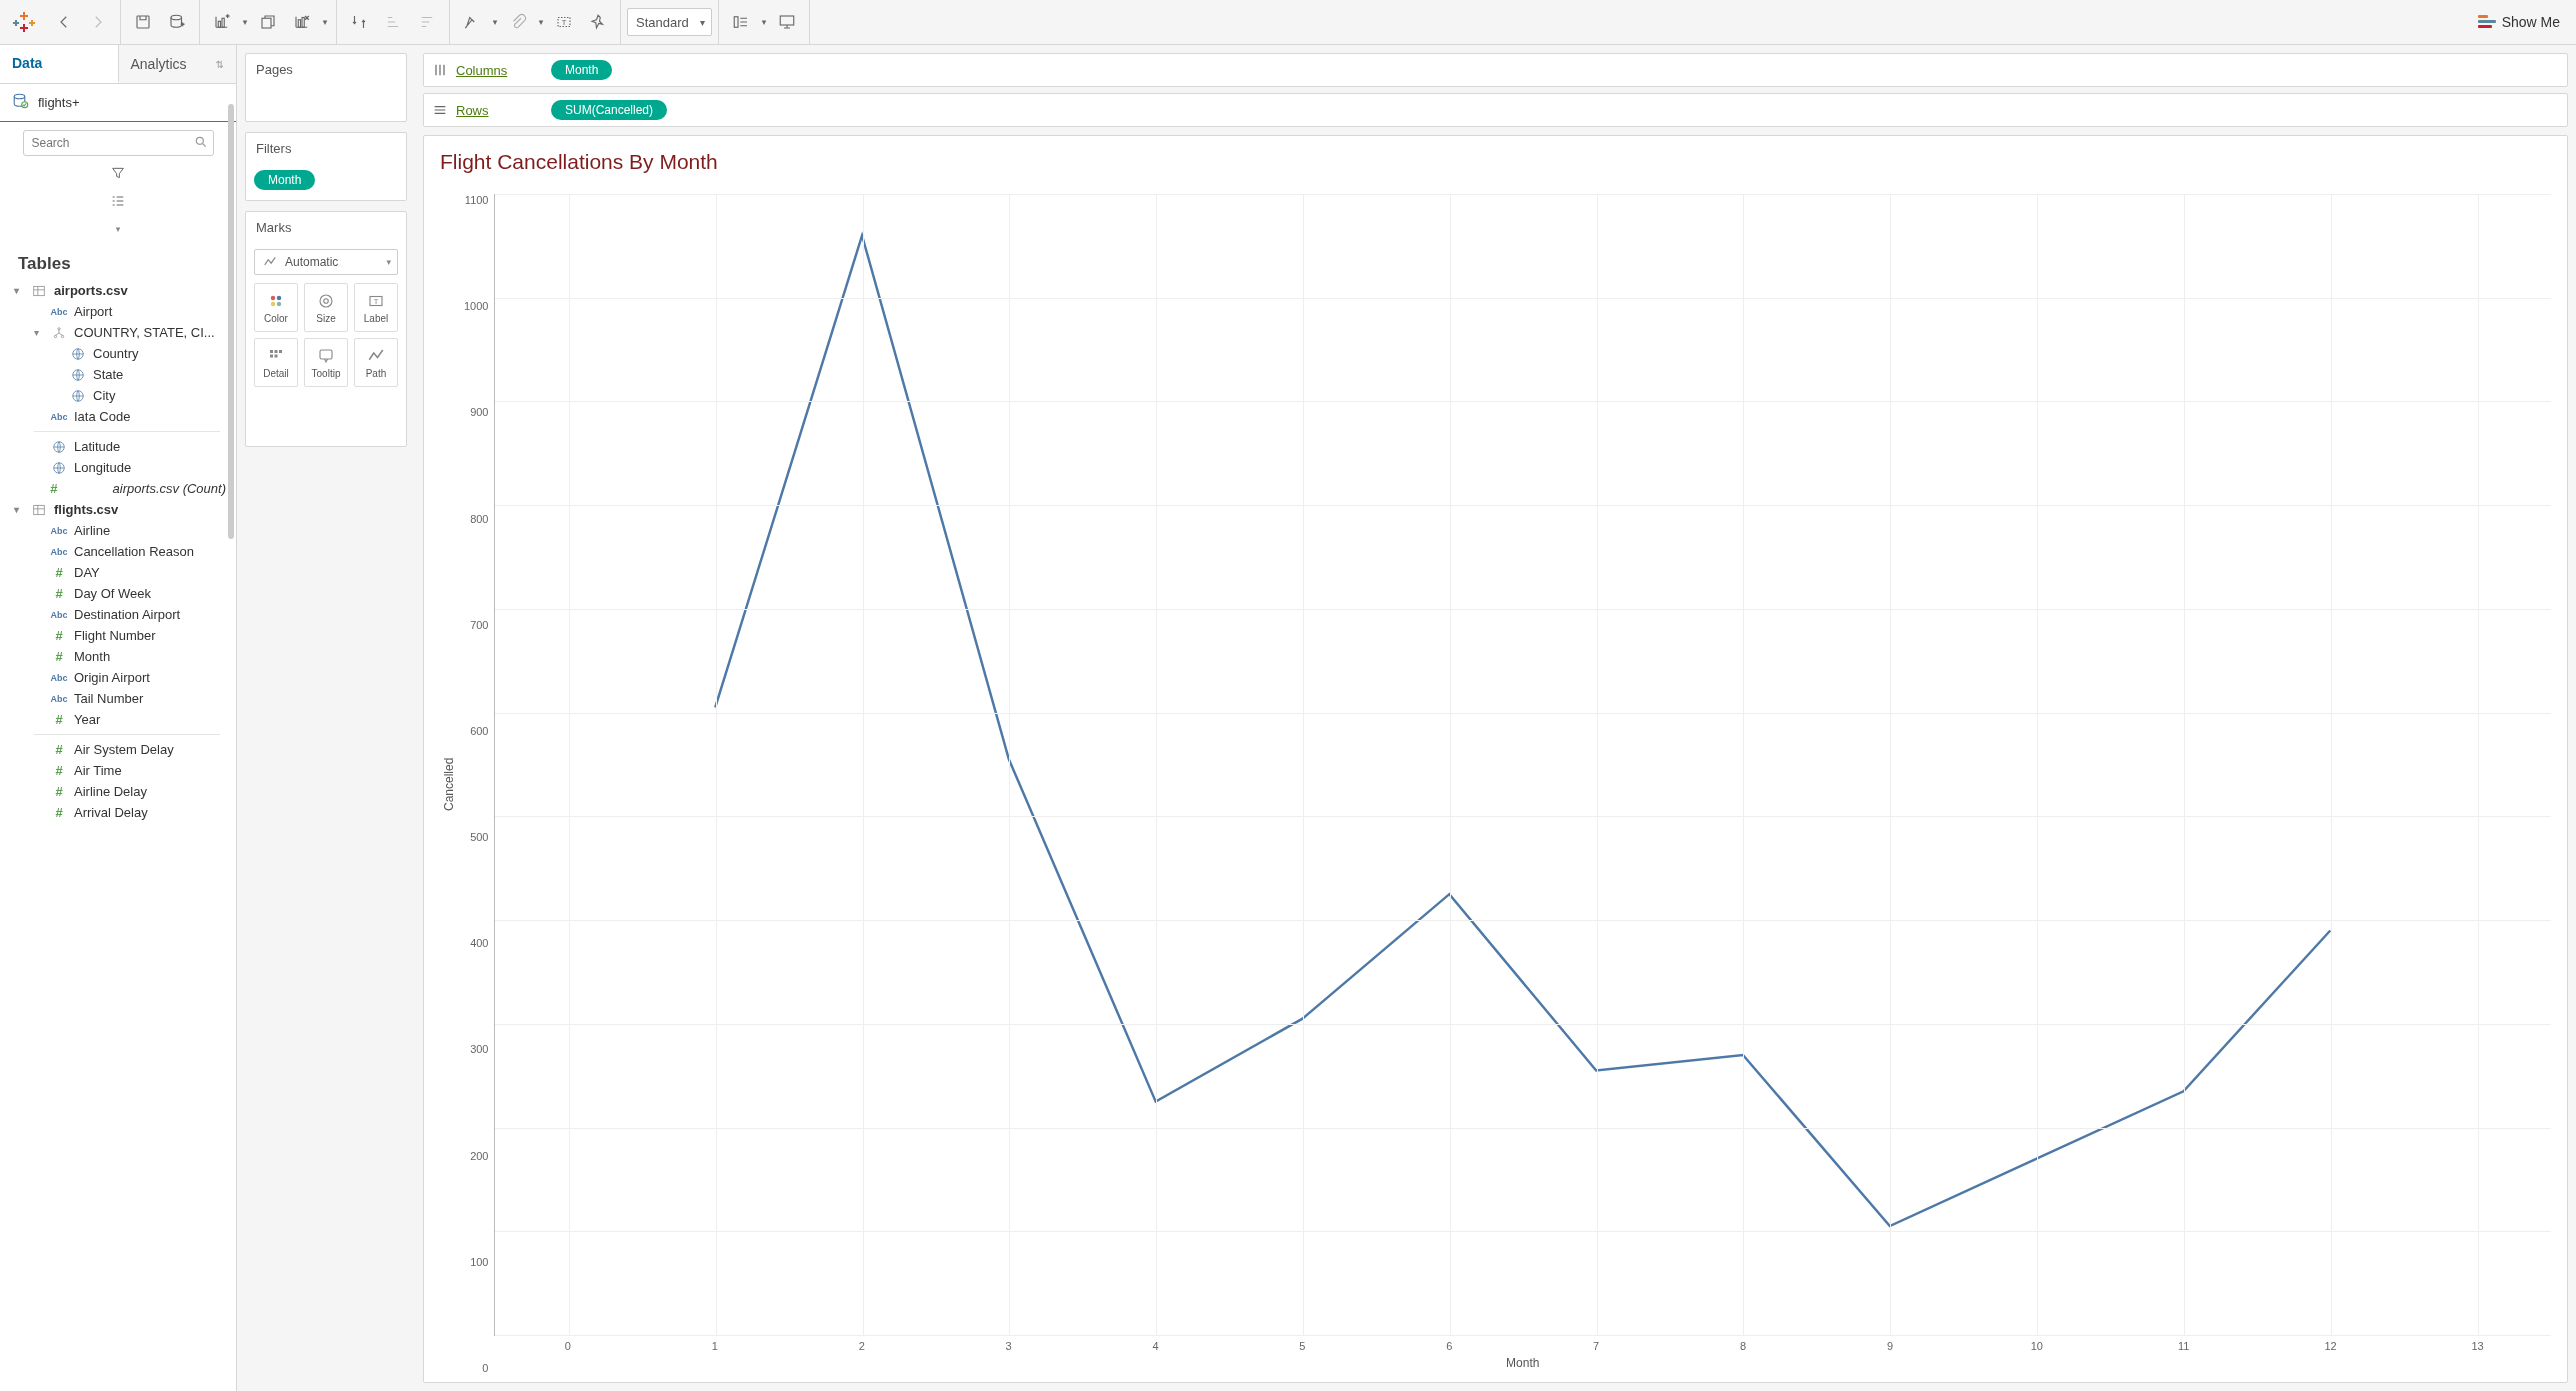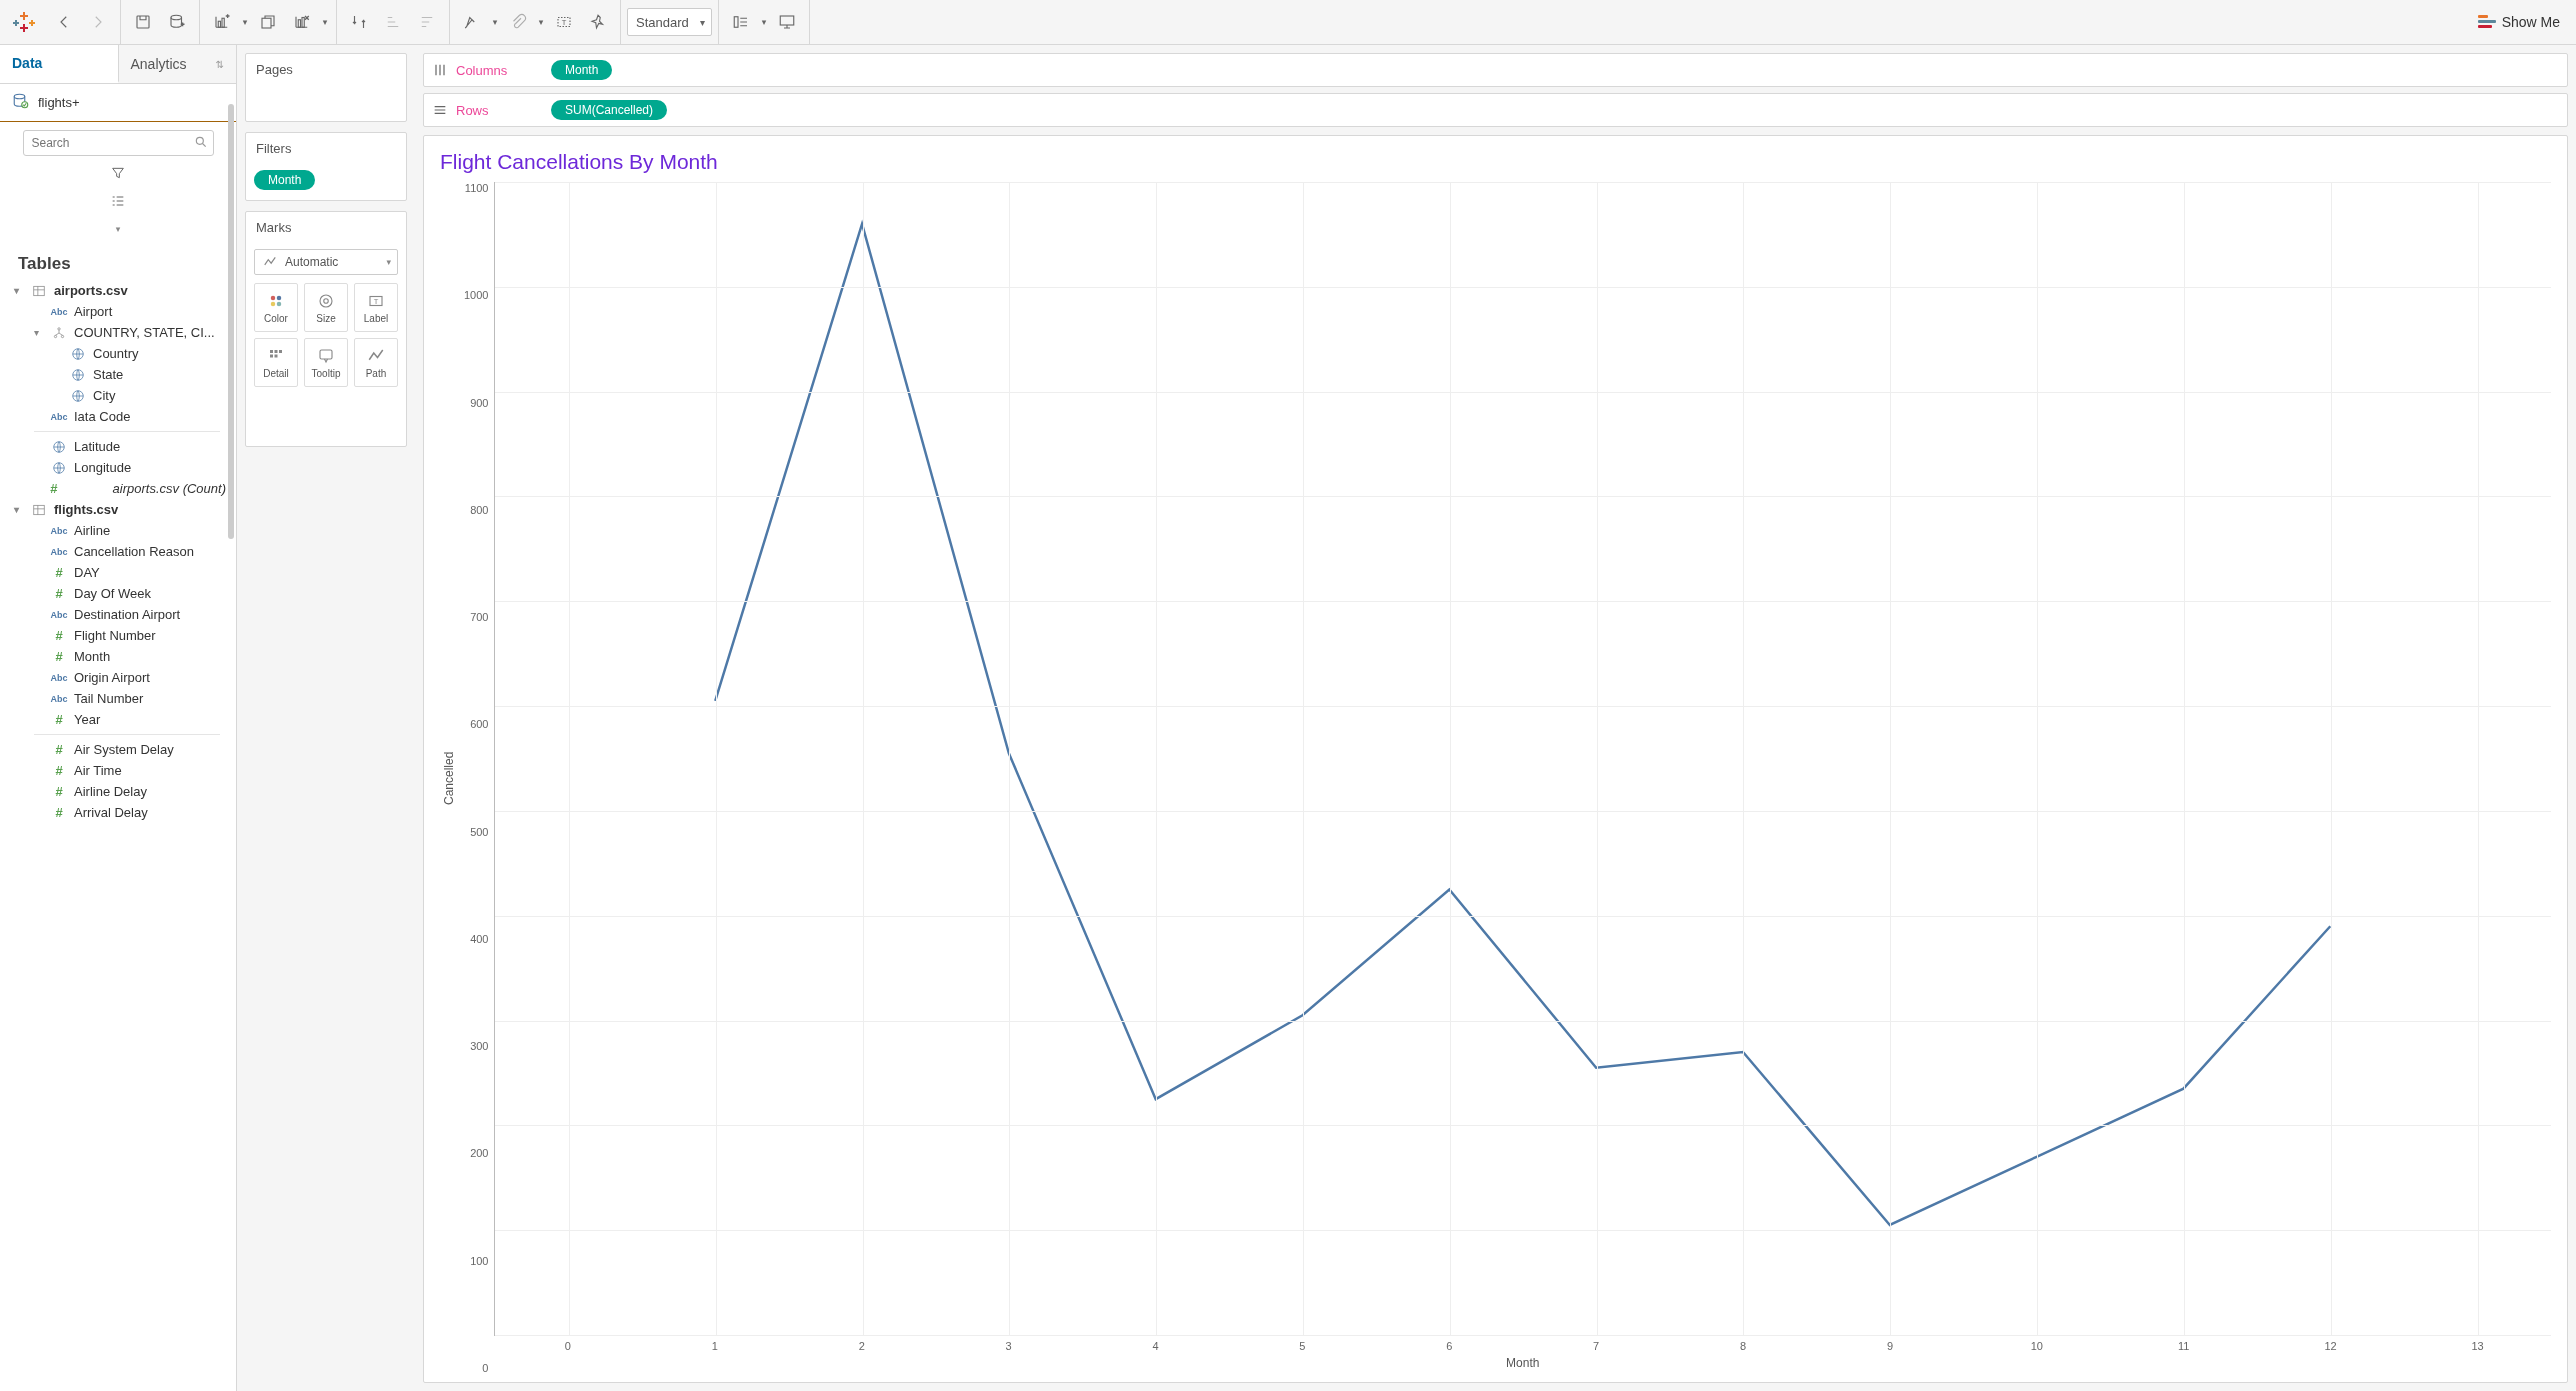--- a/index.html
+++ b/index.html
@@ -67,24 +67,24 @@
   .mark-cell { border: 1px solid #ddd; border-radius: 2px; height: 49px; display: flex; flex-direction: column; align-items: center; justify-content: center; gap: 3px; cursor: pointer; }
   .mark-cell .micon { height: 18px; display: flex; align-items: center; justify-content: center; color: #666; }
   .mark-cell .mlabel { font-size: 10px; color: #555; }
   .pages-card { min-height: 69px; }
   .marks-extra { height: 49px; }
 
   
   .work { flex: 1; display: flex; flex-direction: column; background: #f5f5f5; }
   .shelf-bar { display: flex; flex-direction: column; padding: 8px 8px 0; gap: 6px; }
   .shelf { background: #fff; border: 1px solid #d7d7d7; border-radius: 2px; display: flex; align-items: center; height: 34px; padding: 0 8px; gap: 10px; }
-  .shelf-label { display: flex; align-items: center; gap: 8px; color: #ec4899; font-size: 13px; width: 109px; }
+  .shelf-label { display: flex; align-items: center; gap: 8px; color: #4d7c0f; font-size: 13px; width: 109px; text-decoration: underline; }
   .shelf-label svg { width: 16px; height: 16px; stroke: #666; fill: none; }
   .viz-area { flex: 1; margin: 8px; background: #fff; border: 1px solid #d7d7d7; border-radius: 2px; display: flex; flex-direction: column; padding: 14px 16px 8px; overflow: hidden; }
-  .viz-title { font-size: 21px; color: #6d28d9; font-weight: 400; margin-bottom: 8px; }
+  .viz-title { font-size: 21px; color: #7f1d1d; font-weight: 400; margin-bottom: 20px; }
   .chart-row { flex: 1; display: flex; }
   .y-axis-label { writing-mode: vertical-rl; transform: rotate(180deg); font-size: 12px; color: #555; text-align: center; padding: 0 2px; }
   .y-ticks { display: flex; flex-direction: column; justify-content: space-between; align-items: flex-end; font-size: 11px; color: #666; padding: 0 6px; }
   .plot { flex: 1; position: relative; border-left: 1px solid #bbb; border-bottom: 1px solid #bbb; }
   .grid-v { position: absolute; top: 0; bottom: 0; width: 1px; background: #eee; }
   .grid-h { position: absolute; left: 0; right: 0; height: 1px; background: #eee; }
   .x-ticks { display: flex; font-size: 11px; color: #666; padding-top: 4px; }
   .x-ticks span { flex: 1; text-align: center; }
   .x-axis-label { text-align: center; font-size: 12px; color: #555; padding: 4px 0; }
   .chart-col { flex: 1; display: flex; flex-direction: column; }

